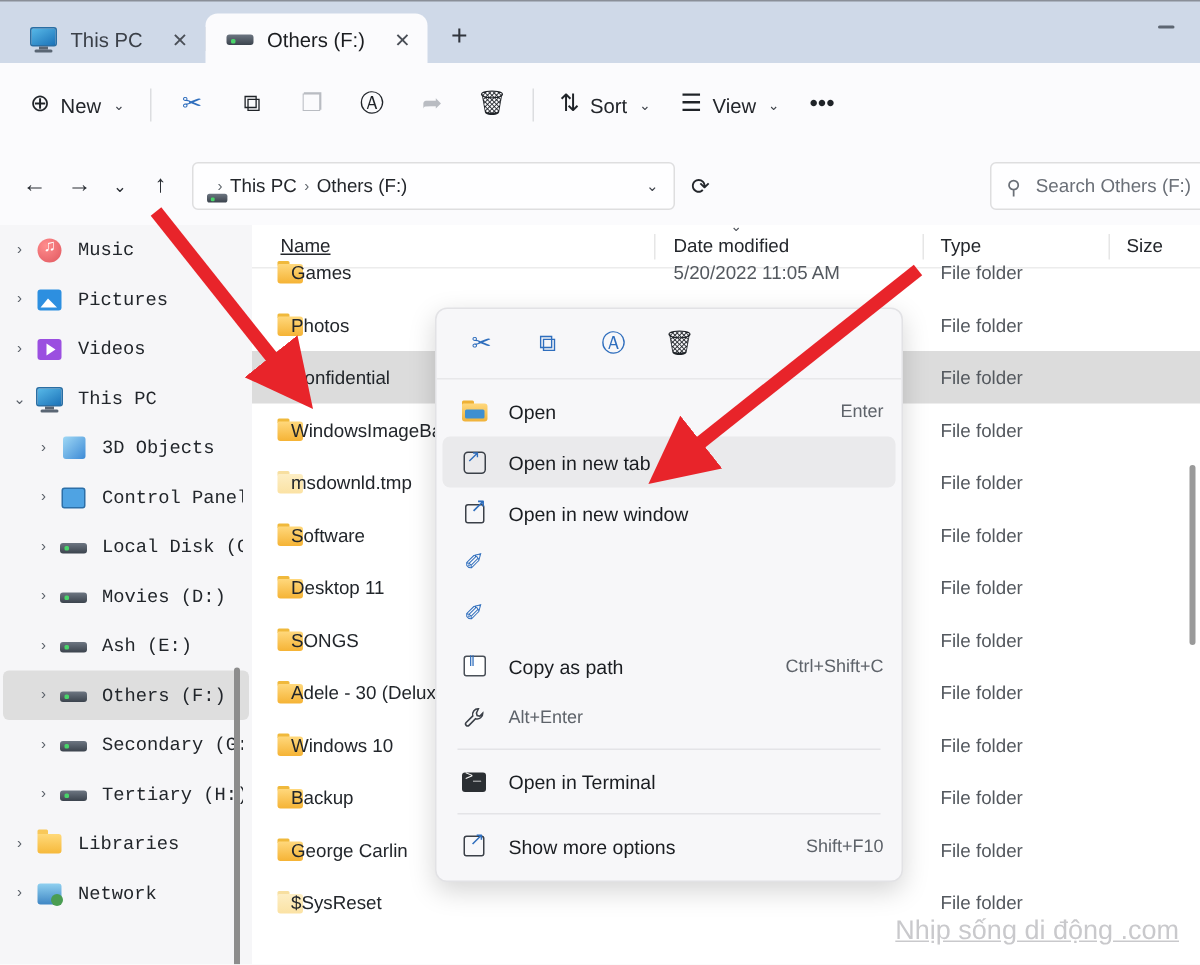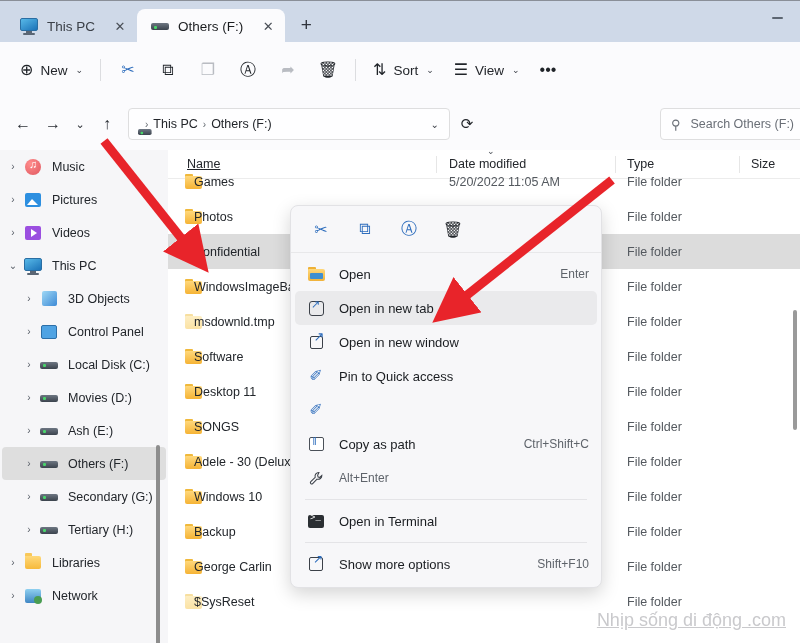--- a/index.html
+++ b/index.html
@@ -117,21 +117,21 @@
     position: absolute; left: 0; top: 150px; width: 168px; height: 493px;
     background: #f6f6f8; overflow: hidden;
   }
   .side-item {
     height: 33px; display: flex; align-items: center; font-size: 12.5px; color: #22262b;
     padding-right: 4px; white-space: nowrap; border-radius: 4px; margin: 0 2px;
   }
   .side-item.selected { background: #dedede; }
   .side-exp { width: 22px; flex: 0 0 22px; text-align: center; font-size: 10px; color: #5b616a; }
   .side-ico { width: 20px; flex: 0 0 20px; margin-right: 8px; position: relative; height: 18px; }
-  .side-label { overflow: hidden; }
+  .side-label { overflow: hidden; font-family: Liberation Mono, monospace; }
   .indent-1 { padding-left: 0px; }
   .indent-2 { padding-left: 16px; }
 
   .ico-music { position:absolute; left:1px; top:1px; width:16px; height:16px; border-radius:50%;
     background: radial-gradient(circle at 35% 30%, #ff8d8d, #e0575f); }
   .ico-music:after { content:"\266B"; position:absolute; left:4px; top:-1px; font-size:11px; color:#fff; }
   .ico-pic { position:absolute; left:1px; top:2px; width:16px; height:14px; border-radius:2px;
     background:#2d8fe0; }
   .ico-pic:after{ content:""; position:absolute; left:2px; bottom:2px; width:0;height:0;
     border-left:5px solid transparent;border-right:6px solid transparent;border-bottom:6px solid #fff;}
@@ -580,21 +580,20 @@
           <span class="ctx-ico">
             <span class="ico-newwin"></span>
           </span>
           <span class="ctx-label">Open in new window</span>
           <span class="ctx-accel"></span>
         </div>
         <div class="ctx-item">
           <span class="ctx-ico">
             <span style="color:#2f6ebd;font-size:16px;line-height:1;">✐</span>
           </span>
-          <span class="ctx-label">Pin to Quick access</span>
           <span class="ctx-accel"></span>
         </div>
         <div class="ctx-item">
           <span class="ctx-ico">
             <span style="color:#2f6ebd;font-size:16px;line-height:1;">✐</span>
           </span>
           <span class="ctx-accel"></span>
         </div>
         <div class="ctx-item">
           <span class="ctx-ico">

